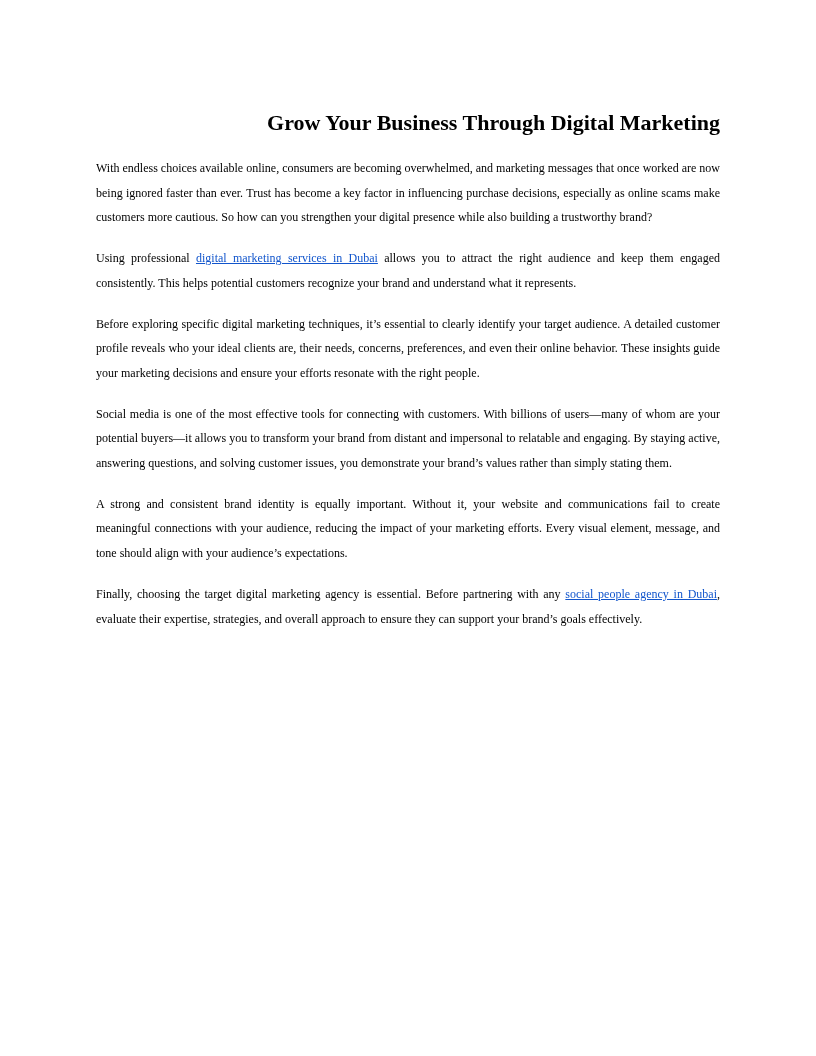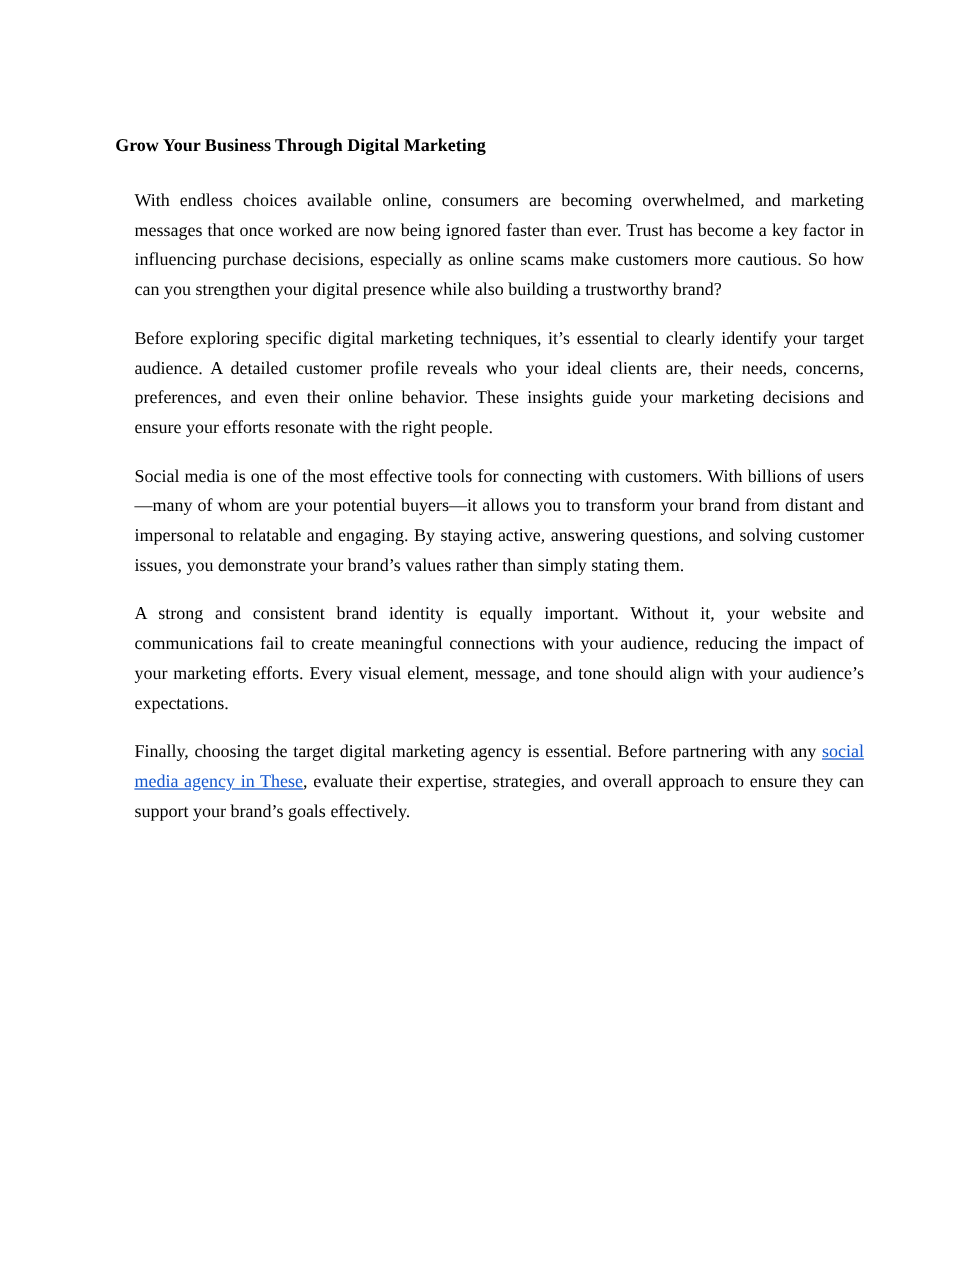--- a/index.html
+++ b/index.html
@@ -11,50 +11,51 @@
     width: 816px;
     height: 1056px;
     box-sizing: border-box;
     padding: 96px;
     background: #ffffff;
     color: #000000;
     font-family: "Liberation Serif", serif;
     overflow: hidden;
   }
   .doc-title {
-    font-size: 15px;
+    font-size: 22px;
     line-height: 25px;
     font-weight: 700;
-    text-align: left;
+    text-align: right;
     margin: 14px 0 21px 0;
   }
   .doc-paragraph {
-    font-size: 15px;
+    font-size: 12px;
     line-height: 24.7px;
     text-align: justify;
-    margin: 0 0 16px 16px;
+    margin: 0 0 16px 0;
   }
   .doc-link {
     color: var(--link-blue, #1155CC);
     text-decoration: underline;
     cursor: pointer;
   }
 </style>
 </head>
 <body>
 
 <div class="page">
 
   <h1 class="doc-title">Grow Your Business Through Digital Marketing</h1>
 
   <p class="doc-paragraph"><span>With endless choices available online, consumers are becoming overwhelmed, and marketing messages that once worked are now being ignored faster than ever. Trust has become a key factor in influencing purchase decisions, especially as online scams make customers more cautious. So how can you strengthen your digital presence while also building a trustworthy brand?</span></p>
 
+  <p class="doc-paragraph"><span>Using professional </span><a class="doc-link">digital marketing services in Dubai</a><span> allows you to attract the right audience and keep them engaged consistently. This helps potential customers recognize your brand and understand what it represents.</span></p>
 
   <p class="doc-paragraph"><span>Before exploring specific digital marketing techniques, it’s essential to clearly identify your target audience. A detailed customer profile reveals who your ideal clients are, their needs, concerns, preferences, and even their online behavior. These insights guide your marketing decisions and ensure your efforts resonate with the right people.</span></p>
 
   <p class="doc-paragraph"><span>Social media is one of the most effective tools for connecting with customers. With billions of users—many of whom are your potential buyers—it allows you to transform your brand from distant and impersonal to relatable and engaging. By staying active, answering questions, and solving customer issues, you demonstrate your brand’s values rather than simply stating them.</span></p>
 
 
   <p class="doc-paragraph"><span>A strong and consistent brand identity is equally important. Without it, your website and communications fail to create meaningful connections with your audience, reducing the impact of your marketing efforts. Every visual element, message, and tone should align with your audience’s expectations.</span></p>
 
-  <p class="doc-paragraph"><span>Finally, choosing the target digital marketing agency is essential. Before partnering with any </span><a class="doc-link">social media agency in These</a><span>, evaluate their expertise, strategies, and overall approach to ensure they can support your brand’s goals effectively.</span></p>
+  <p class="doc-paragraph"><span>Finally, choosing the target digital marketing agency is essential. Before partnering with any </span><a class="doc-link">social people agency in Dubai</a><span>, evaluate their expertise, strategies, and overall approach to ensure they can support your brand’s goals effectively.</span></p>
 
 </div>
 
 </body></html>

